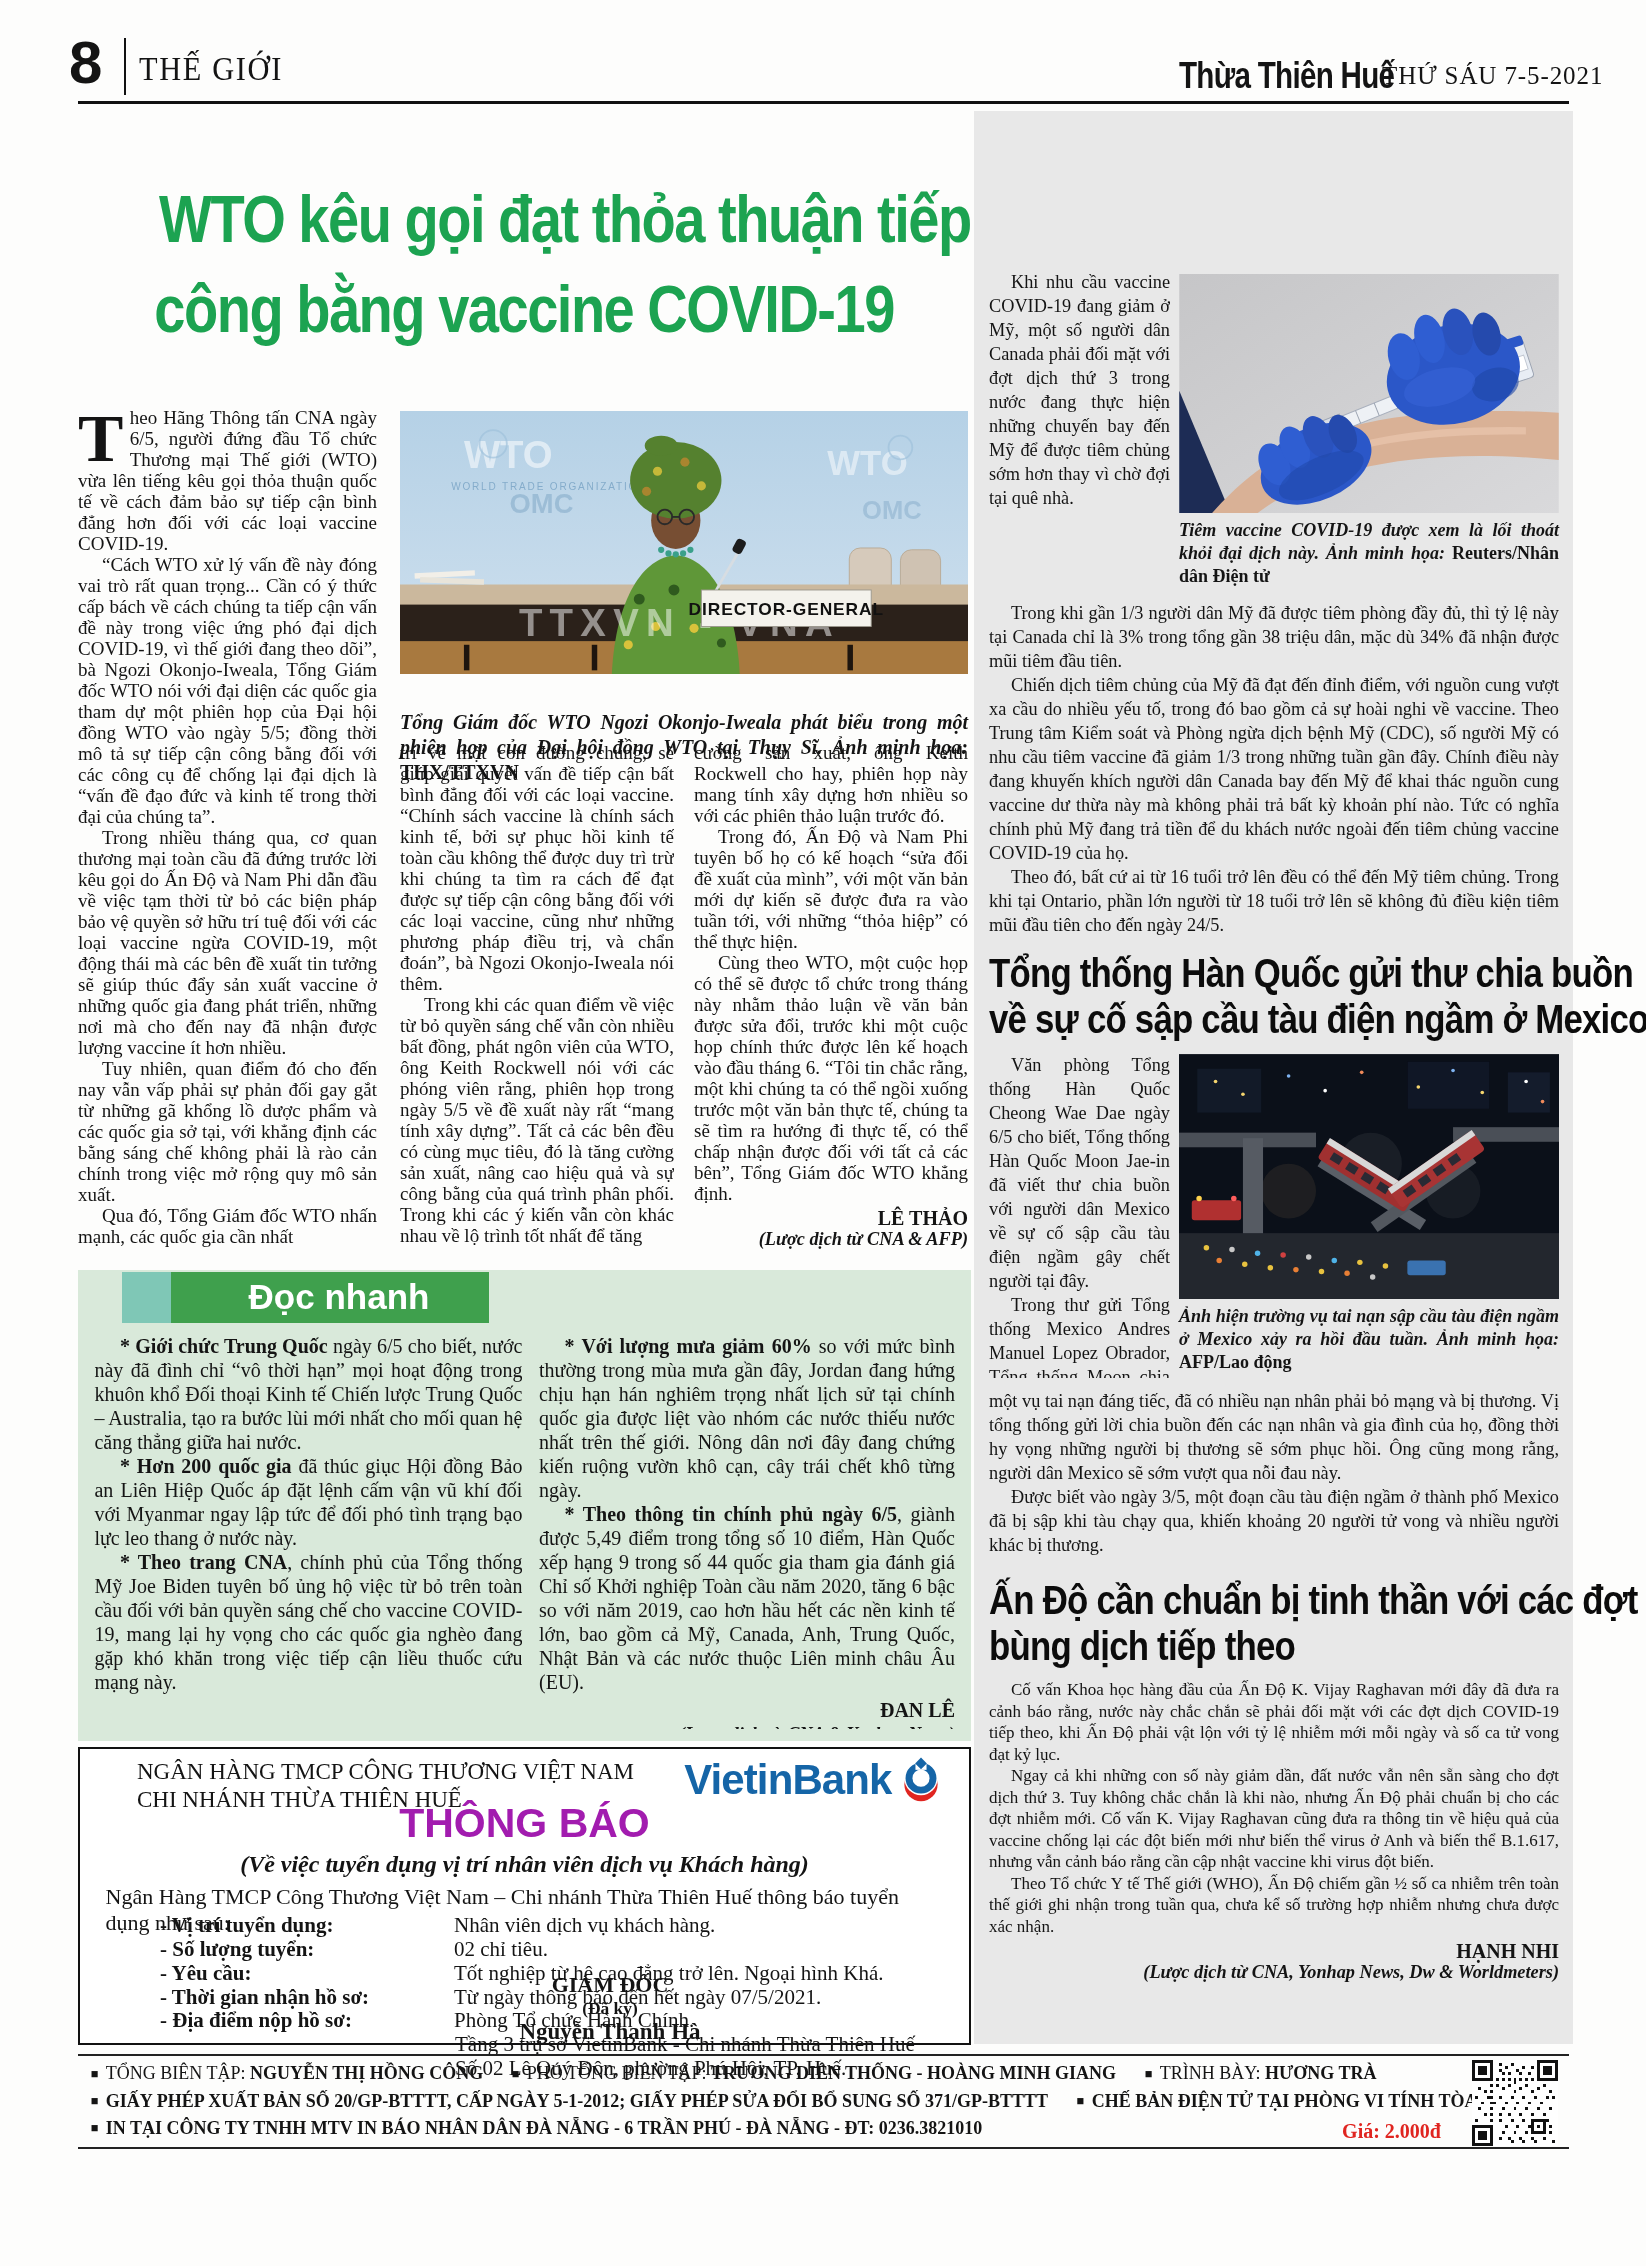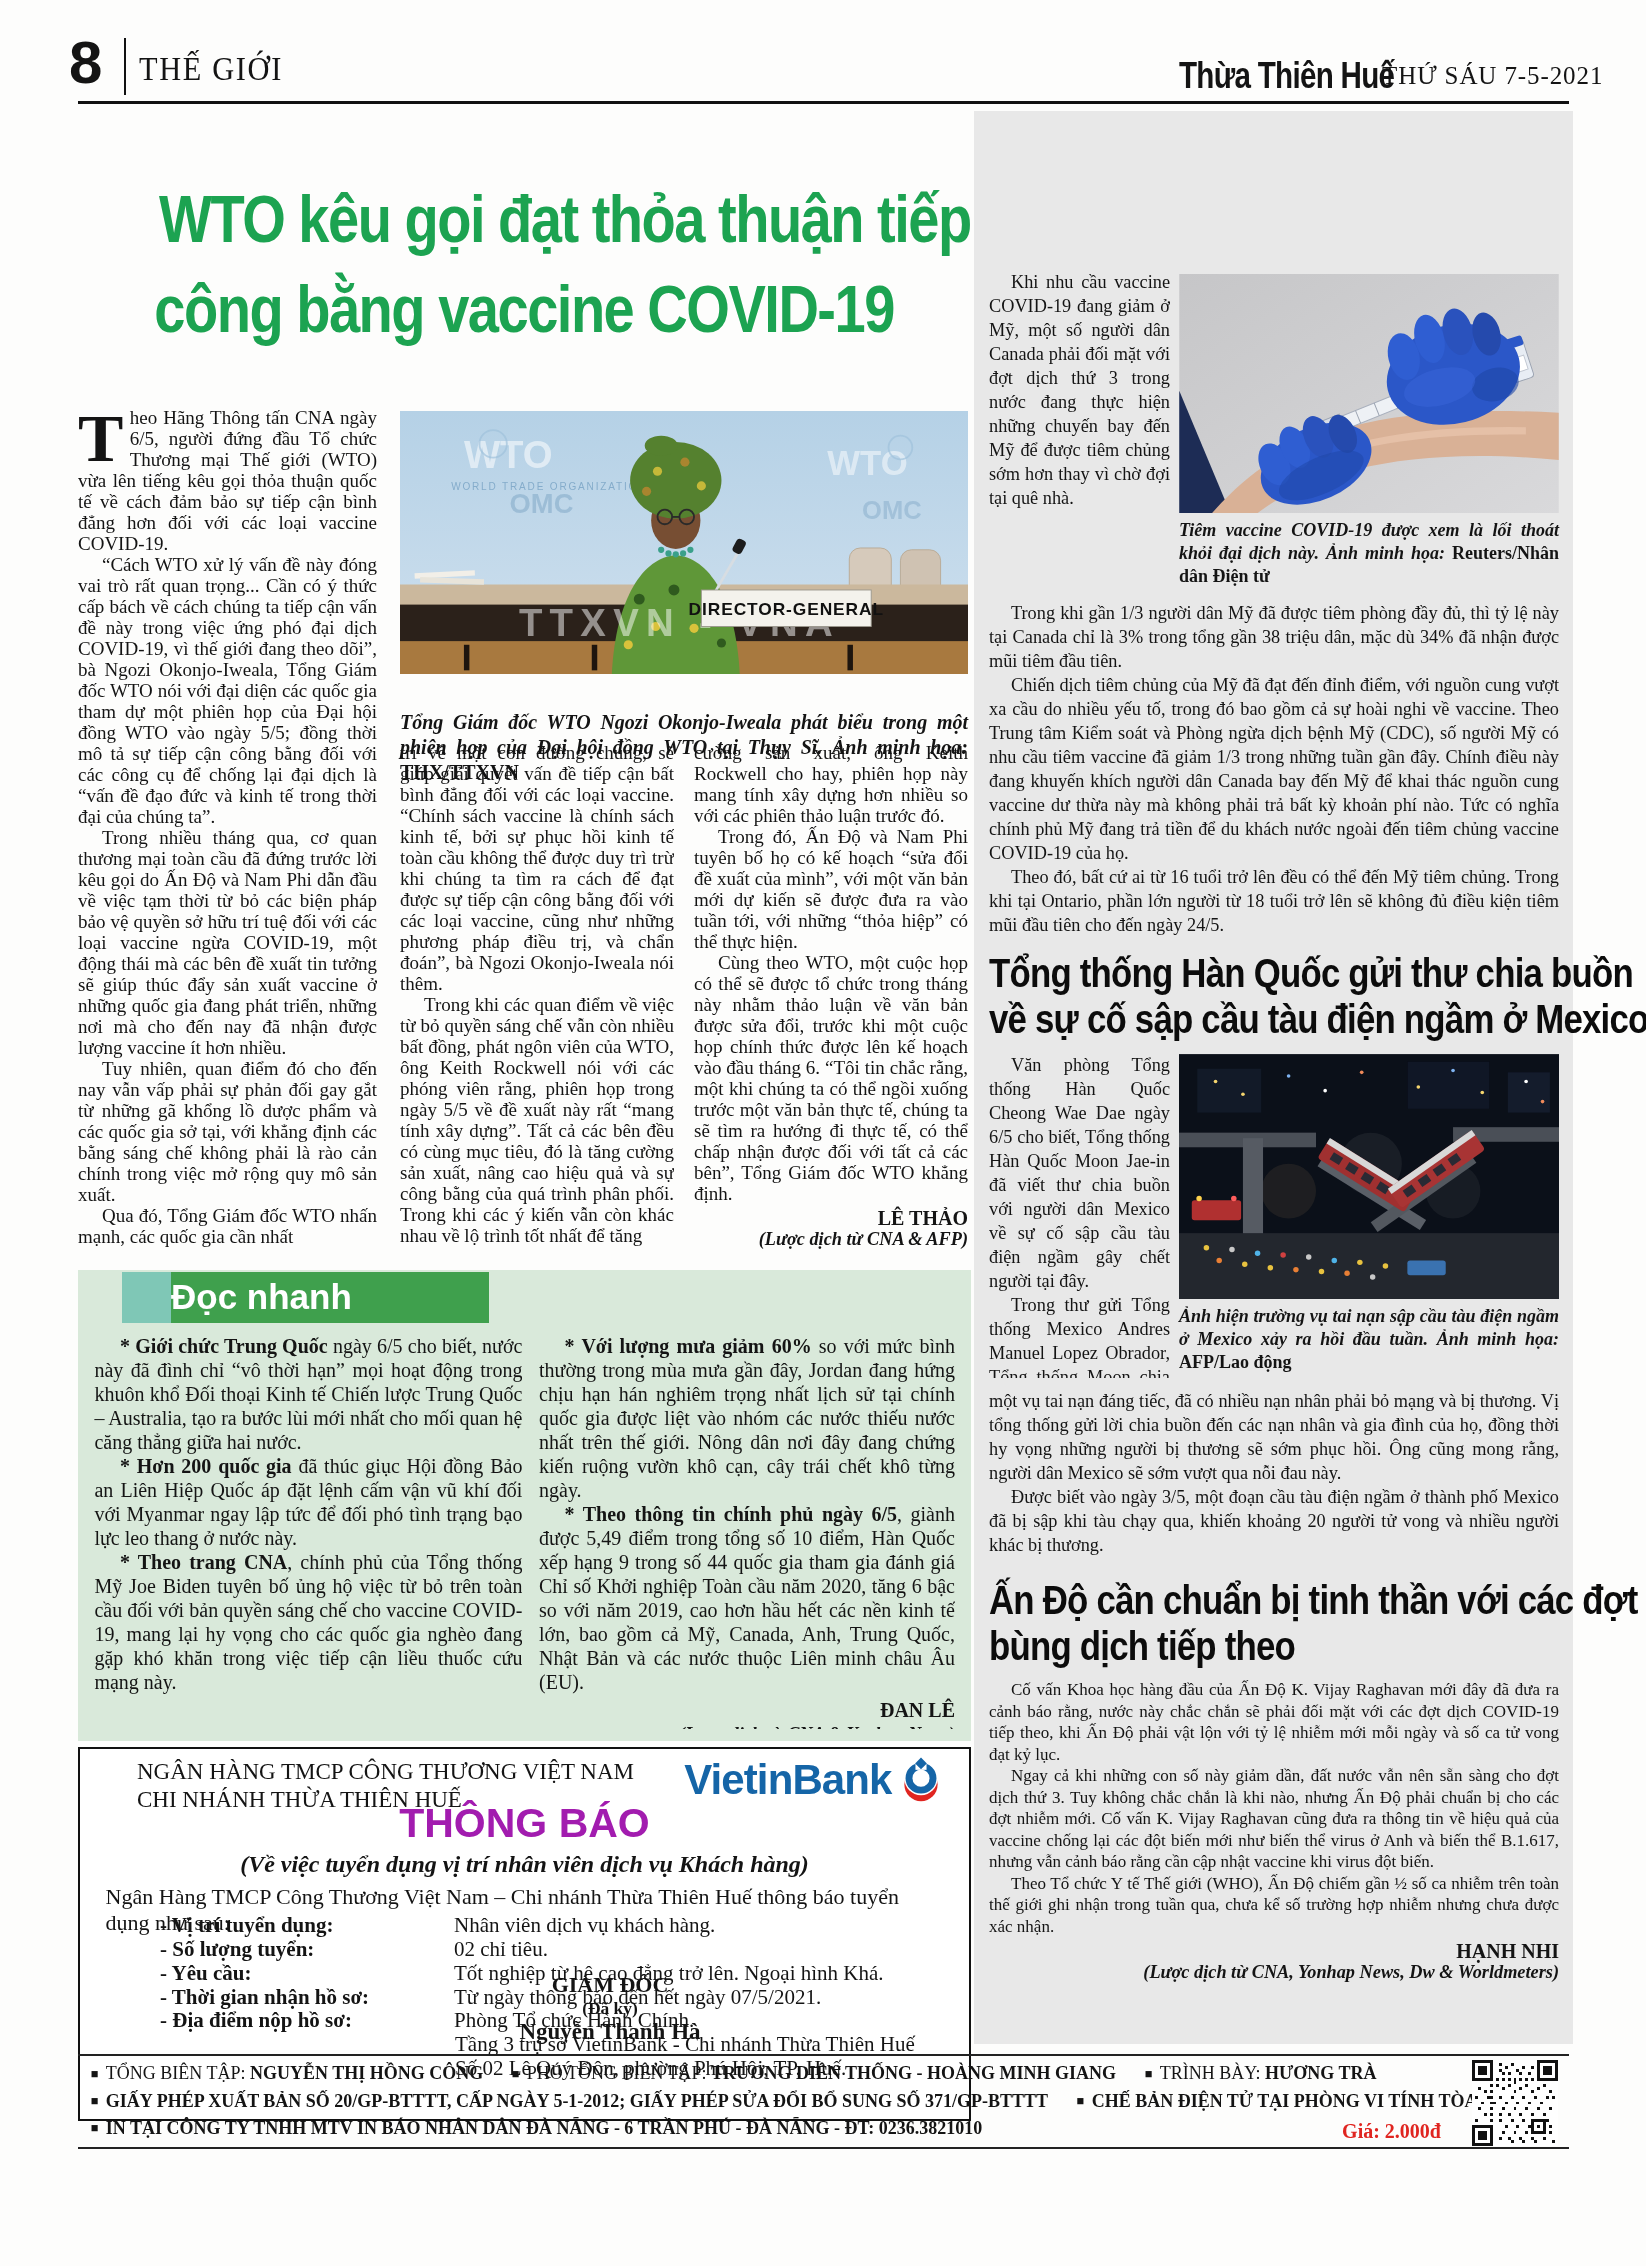--- a/index.html
+++ b/index.html
@@ -44,28 +44,28 @@
   #bnarrow{left:989px;top:1053px;width:181px;height:325px;font-size:18.3px;line-height:24px;overflow:hidden;}
   #bphoto{left:1179px;top:1054px;width:380px;height:245px;}
   #bcap{left:1179px;top:1305px;width:380px;font-size:18px;line-height:23px;font-weight:bold;font-style:italic;text-align:justify;}
   #bfull{left:989px;top:1389px;width:570px;height:175px;font-size:18.3px;line-height:24px;overflow:hidden;}
   #ctitle{left:989px;top:1577px;width:576px;}
   #cfull{left:989px;top:1679px;width:570px;height:365px;font-size:17px;line-height:21.5px;overflow:hidden;}
   
   #dnbox{left:78px;top:1270px;width:893px;height:471px;background:#D9E9DA;}
   #dnbar{position:absolute;left:44px;top:1.8px;width:367px;height:51px;background:#3FA04D;}
   #dnteal{position:absolute;left:0;top:0;width:49px;height:51px;background:#7FC7B6;}
-  #dnlabel{position:absolute;left:49px;top:3.7px;width:318px;text-align:left;color:#fff;font-family:"Liberation Sans",sans-serif;font-weight:800;font-size:35px;line-height:44px;}
+  #dnlabel{position:absolute;left:58px;top:3.7px;width:318px;text-align:center;color:#fff;font-family:"Liberation Sans",sans-serif;font-weight:800;font-size:35px;line-height:44px;}
   .dncol{position:absolute;top:64px;height:395px;font-size:20px;line-height:24px;overflow:hidden;}
   .dncol p{margin:0;text-align:justify;text-indent:25.6px;}
   #dnleft{left:16.4px;width:428px;}
   #dnright{left:461px;width:416px;}
   .dnlead{font-weight:bold;}
   
-  #bank{left:78px;top:1747px;width:893px;height:374px;background:#fff;border:2.7px solid #111;box-sizing:border-box;}
+  #bank{left:78px;top:1747px;width:893px;height:298px;background:#fff;border:2.7px solid #111;box-sizing:border-box;}
   #bank .org{position:absolute;left:57px;top:9.1px;font-size:23px;line-height:28px;}
   #banklogo{position:absolute;right:24px;top:7.3px;display:flex;align-items:center;gap:5.5px;}
   #banklogo .lgtxt{color:#1565A7;font-family:"Liberation Sans",sans-serif;font-weight:800;font-size:42px;letter-spacing:-0.9px;}
   #bank .btitle{position:absolute;left:0;top:51px;width:100%;text-align:center;color:#a21caf;font-family:"Liberation Sans",sans-serif;font-weight:800;font-size:41px;}
   #bank .bsub{position:absolute;left:0;top:102px;width:100%;text-align:center;font-style:italic;font-weight:bold;font-size:24px;}
   #bank .bintro{position:absolute;left:25.6px;top:135px;width:841px;font-size:22px;}
   #bank .drow{position:absolute;left:80px;font-size:21px;line-height:24px;}
   #bank .dlabel{display:inline-block;width:294px;font-weight:bold;}
   #bank .extra{position:absolute;left:375px;font-size:21px;line-height:24px;}
   #signer{position:absolute;left:393px;top:223px;width:274px;text-align:center;}

